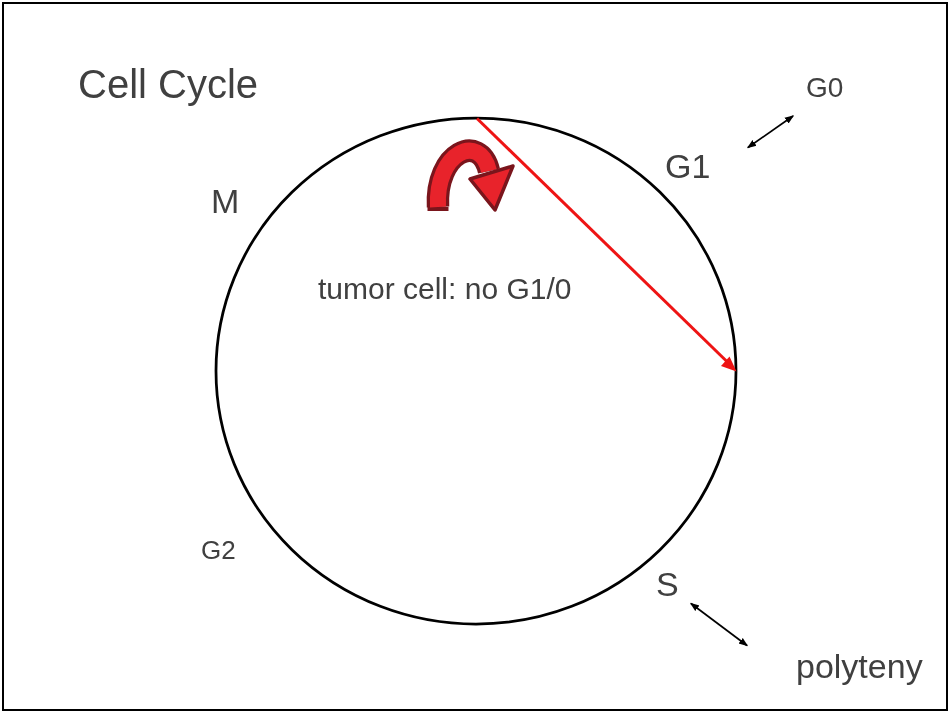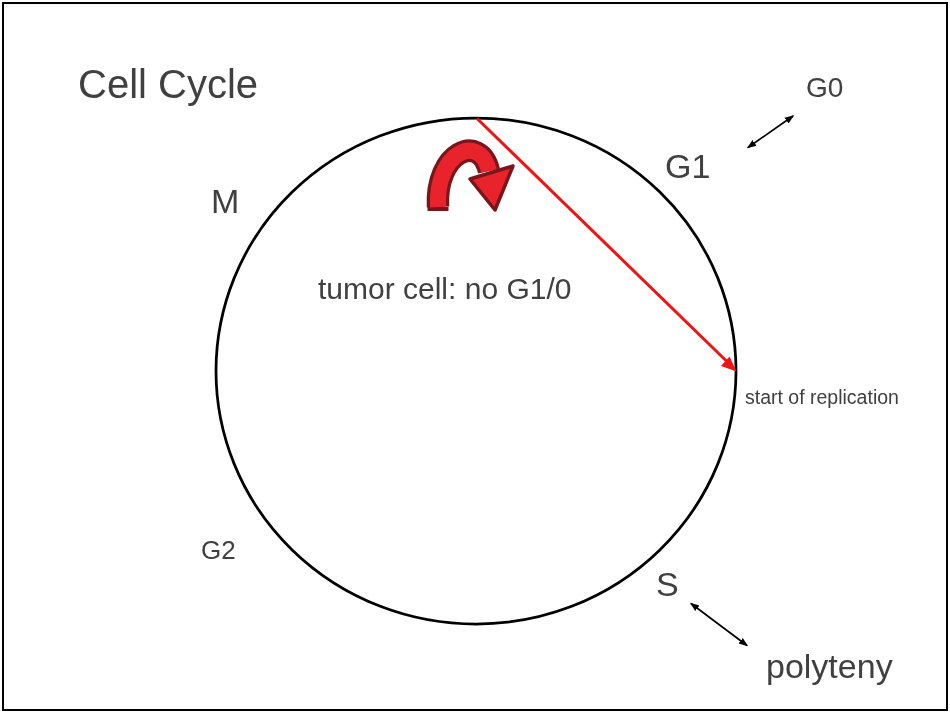--- a/index.html
+++ b/index.html
@@ -24,21 +24,21 @@
     line-height: 1;
     white-space: nowrap;
     color: #404040;
   }
   .title-lbl   { left: 78px;  top: 64px;  font-size: 40px; }
   .m-lbl       { left: 211px; top: 184px; font-size: 34px; }
   .g1-lbl      { left: 665px; top: 149px; font-size: 34px; }
   .g0-lbl      { left: 806px; top: 74px;  font-size: 28px; }
   .g2-lbl      { left: 201px; top: 537px; font-size: 26px; }
   .s-lbl       { left: 656px; top: 567px; font-size: 34px; }
-  .polyteny-lbl{ left: 766px; top: 649px; font-size: 34px; }
+  .polyteny-lbl{ left: 796px; top: 649px; font-size: 34px; }
   .start-lbl   { left: 745px; top: 388px; font-size: 19.5px; }
   .tumor-lbl   { left: 294px; top: 274px; font-size: 30px; margin-left: 24px; }
 </style>
 </head>
 <body>
 
 <div class="slide">
 
   <svg class="diagram-svg" width="950" height="713" viewBox="0 0 950 713">
     <defs>
@@ -73,18 +73,17 @@
   <div class="lbl g1-lbl">G1</div>
 
   <div class="lbl g0-lbl">G0</div>
 
   <div class="lbl g2-lbl">G2</div>
 
   <div class="lbl s-lbl">S</div>
 
   <div class="lbl polyteny-lbl">polyteny</div>
 
-  <div class="lbl start-lbl">start of replication</div>
 
   <div class="lbl tumor-lbl">tumor cell: no G1/0</div>
 
   <div class="frame"></div>
 </div>
 
 </body></html>

